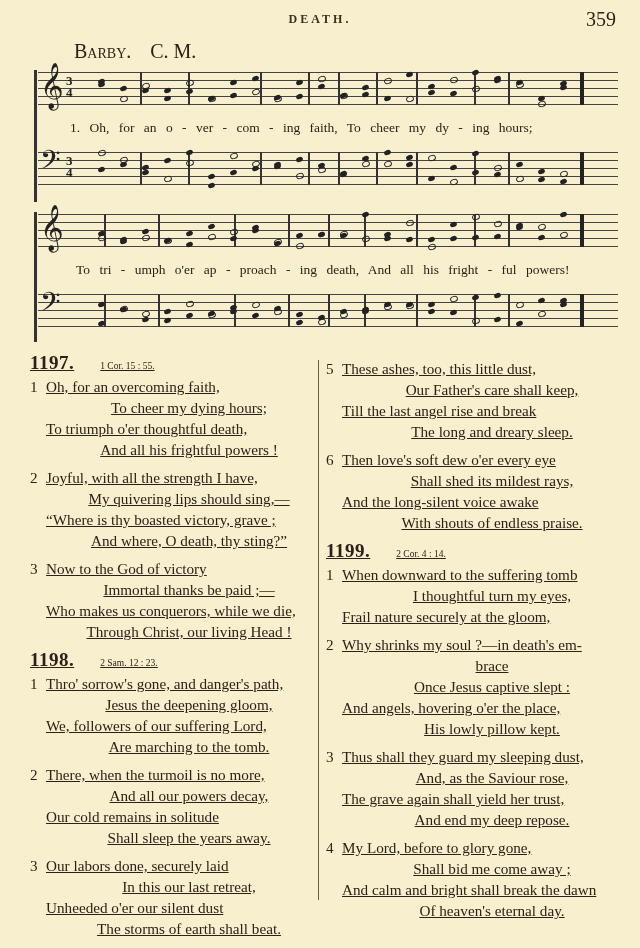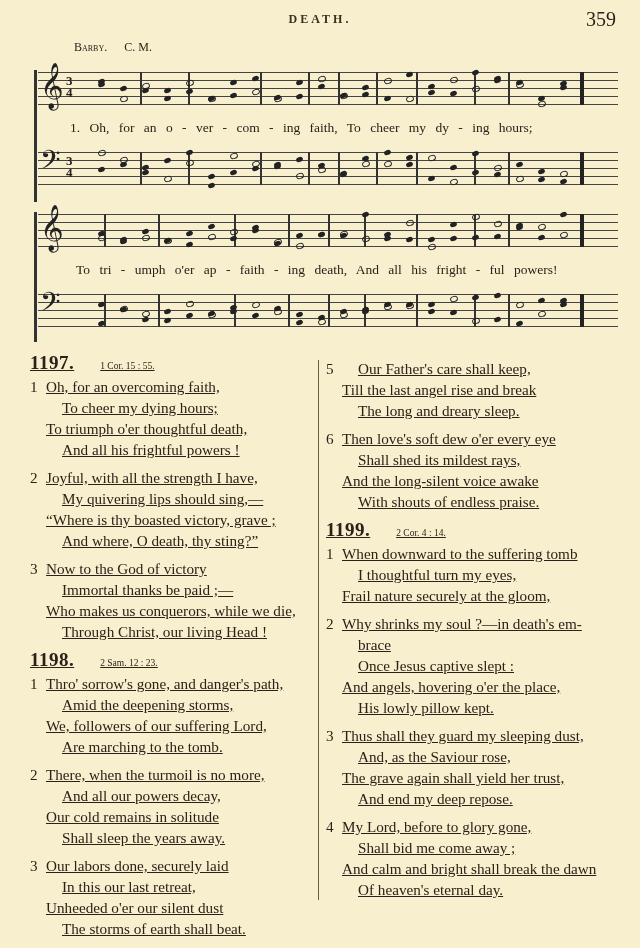--- a/index.html
+++ b/index.html
@@ -11,21 +11,21 @@
     position:relative;
   }
   .running-head {
     position:absolute; top:12px; left:0; width:640px; text-align:center;
     font-size:12px; letter-spacing:3px; font-weight:bold; color:#3a3020;
   }
   .page-number {
     position:absolute; top:8px; right:24px; font-size:20px; color:#2a2218;
   }
   .tune-title {
-    position:absolute; top:40px; left:74px; font-size:12px; color:#2a2218;
+    position:absolute; top:40px; left:74px; font-size:20px; color:#2a2218;
   }
   .tune-title .sc { font-variant:small-caps; }
   .tune-title .meter { margin-left:14px; }
 
   .score { position:absolute; left:30px; width:588px; }
   .system { position:absolute; left:0; width:588px; }
   .staff { position:absolute; left:8px; width:580px; height:32px; }
   .staff .line { position:absolute; left:0; width:100%; height:1px; background:#444; }
   .brace-line { position:absolute; left:5px; width:3px; background:#333; }
   .barline { position:absolute; width:1.5px; background:#333; }
@@ -43,21 +43,21 @@
   .col-left { left:30px; width:286px; }
   .col-right { left:326px; width:300px; }
   .divider { position:absolute; left:318px; top:360px; width:1px; height:540px; background:#6a5e48; }
 
   .hymn-head { display:flex; align-items:baseline; margin-bottom:2px; }
   .hymn-num { font-size:19px; font-weight:bold; font-family:"Liberation Serif",serif; letter-spacing:0.5px; }
   .hymn-ref { font-size:9.5px; margin-left:26px; }
   .stanza { margin-bottom:7px; }
   .vl { font-size:15.2px; line-height:21px; white-space:nowrap; position:relative; }
   .vl.i0 { padding-left:16px; }
-  .vl.i1 { padding-left:32px; }
+  .vl.i1 { padding-left:32px;text-align:center; }
   .sn { position:absolute; left:0; }
 </style>
 </head>
 <body>
 
 <div class="running-head">DEATH.</div>
 <div class="page-number">359</div>
 
 <div class="tune-title">
   <span class="sc">Barby.</span>
@@ -254,21 +254,21 @@
         <div class="note" style="left: 434px; top: 21px;"></div>
         <div class="note" style="left: 456px; top: 20px;"></div>
         <div class="note open" style="left: 456px; top: 7px;"></div>
         <div class="note" style="left: 478px; top: 9px;"></div>
         <div class="note" style="left: 478px; top: 11px;"></div>
         <div class="note open" style="left: 500px; top: 10px;"></div>
         <div class="note" style="left: 500px; top: 21px;"></div>
         <div class="note" style="left: 522px; top: -2px;"></div>
         <div class="note open" style="left: 522px; top: 18px;"></div>
       </div>
-    <div class="lyric-line" style="top:54px;left:46px;">To   tri - umph o'er  ap - faith - ing  death,   And  all  his  fright - ful  powers!</div>
+    <div class="lyric-line" style="top:54px;left:46px;">To   tri - umph o'er  ap - proach - ing  death,   And  all  his  fright - ful  powers!</div>
     <div class="staff" style="top:86px;">
       <div class="line" style="top:0"></div>
         <div class="line" style="top:8px"></div>
         <div class="line" style="top:16px"></div>
         <div class="line" style="top:24px"></div>
         <div class="line" style="top:32px"></div>
       <div class="clef" style="left:2px;top:-8px;font-size:32px;">𝄢</div>
     <div class="barline" style="left: 66px; top: 0px; height: 33px;"></div>
         <div class="barline" style="left: 120px; top: 0px; height: 33px;"></div>
         <div class="barline" style="left: 196px; top: 0px; height: 33px;"></div>
@@ -355,21 +355,21 @@
     </div>
   </div>
 
   <div style="margin-top:4px;">
     <div class="hymn-head">
       <span class="hymn-num">1198.</span>
       <span class="hymn-ref">2 Sam. 12 : 23.</span>
     </div>
     <div class="stanza">
       <div class="vl i0"><span class="sn">1</span><span>Thro' sorrow's gone, and danger's path,</span></div>
-      <div class="vl i1">Amid the deepening storms,</div>
+      <div class="vl i1">Jesus the deepening gloom,</div>
       <div class="vl i0">We, followers of our suffering Lord,</div>
       <div class="vl i1">Are marching to the tomb.</div>
     </div>
     <div class="stanza">
       <div class="vl i0"><span class="sn">2</span><span>There, when the turmoil is no more,</span></div>
       <div class="vl i1">And all our powers decay,</div>
       <div class="vl i0">Our cold remains in solitude</div>
       <div class="vl i1">Shall sleep the years away.</div>
     </div>
     <div class="stanza">
@@ -383,21 +383,21 @@
           <span class="sn">4</span>
         </div>
 
     </div>
   </div>
 </div>
 
 <div class="col col-right" style="top:358px;">
   <div>
     <div class="stanza">
-      <div class="vl i0"><span class="sn">5</span></div>
+      <div class="vl i0"><span class="sn">5</span><span>These ashes, too, this little dust,</span></div>
       <div class="vl i1">Our Father's care shall keep,</div>
       <div class="vl i0">Till the last angel rise and break</div>
       <div class="vl i1">The long and dreary sleep.</div>
     </div>
     <div class="stanza">
       <div class="vl i0"><span class="sn">6</span><span>Then love's soft dew o'er every eye</span></div>
       <div class="vl i1">Shall shed its mildest rays,</div>
       <div class="vl i0">And the long-silent voice awake</div>
       <div class="vl i1">With shouts of endless praise.</div>
     </div>

